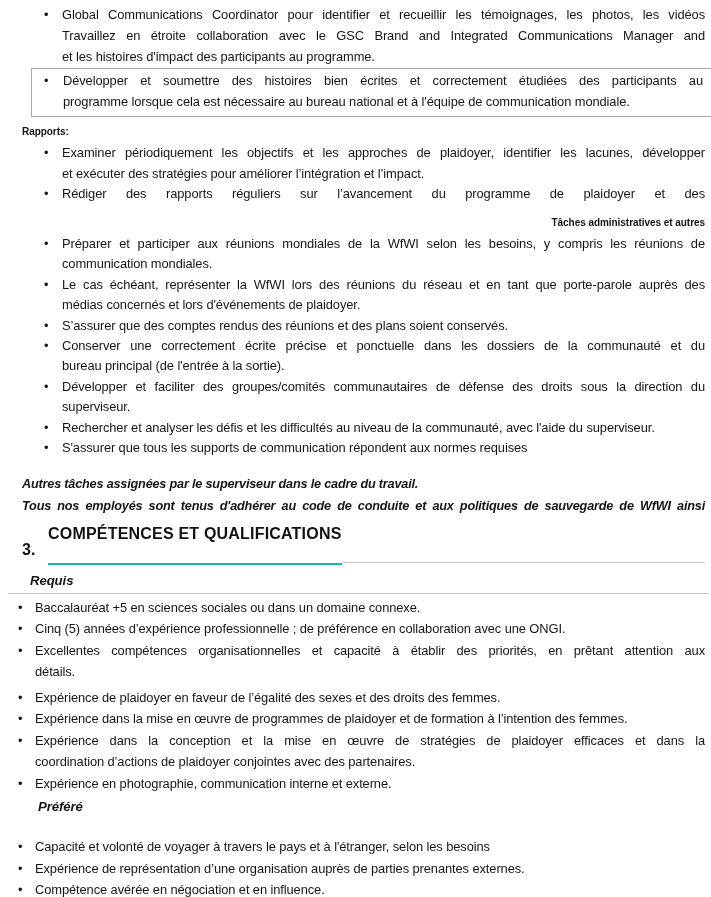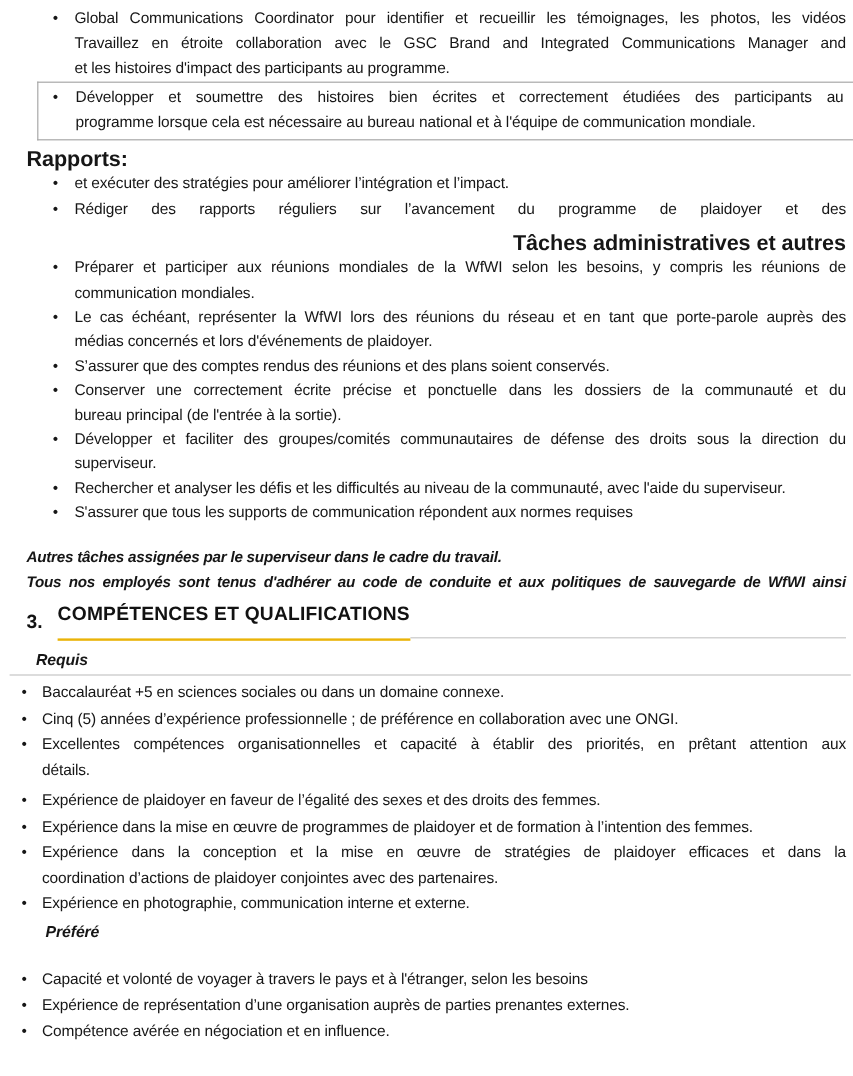--- a/index.html
+++ b/index.html
@@ -28,31 +28,31 @@
   .ll{white-space:nowrap;}
   
   .brow.boxed{
     position:relative;
     margin:1px -6px 0 9px;
     border:1px solid #a8a8a8;border-right:none;
     padding:2px 8px 3px 0;
   }
   .lvl1 .brow.boxed .bullet{flex-basis:31px;padding-left:12px;}
   
-  .shead{font-weight:700;font-size:18px;margin:5px 0 0 0;letter-spacing:-0.05px;}
+  .shead{font-weight:700;font-size:10px;margin:5px 0 0 0;letter-spacing:-0.05px;}
   .shead.taches{margin-top:8px;text-align:right;}
   .rap-list{margin-top:0;}
   .taches-list .brow{line-height:20.4px;}
   
   .note{margin-top:16px;font-weight:700;font-style:italic;font-size:12.7px;letter-spacing:-0.2px;line-height:21.3px;}
   .note .para{margin:0;}
   
   .h3row{display:flex;align-items:flex-end;margin-top:5px;font-weight:700;font-size:16px;line-height:23px;letter-spacing:0.2px;color:#121212;}
   .h3num{width:26px;border-bottom:2px solid transparent;padding-bottom:2px;}
-  .h3title{border-bottom:2px solid #eab308;padding-bottom:8px;}
+  .h3title{border-bottom:2px solid #14b8a6;padding-bottom:18px;}
   .h3rule{flex:1;border-bottom:1px solid #c9c9c9;margin-bottom:2px;margin-right:0;}
   
   .sublabel{font-weight:700;font-style:italic;font-size:13.2px;line-height:20.8px;}
   .sublabel.requis{margin:6px 0 0 8px;}
   .sublabel.prefere{margin:3px 0 18px 16px;}
   .subrule{border-top:1px solid #c6c6c6;margin:1px -4px 3px -14px;height:0;}
   .requis-list .brow,.prefere-list .brow{line-height:21.5px;}
   .requis-list .brow.sp{margin-top:4px;}
 </style>
 </head>
@@ -76,20 +76,21 @@
           <div class="ll">programme lorsque cela est nécessaire au bureau national et à l'équipe de communication mondiale.</div>
         </div>
       </div>
     </div>
 
   <div class="shead">Rapports:</div>
   <div class="blist lvl1 rap-list">
       <div class="brow">
         <span class="bullet">•</span>
         <div class="btext">
+          <div class="jl">Examiner périodiquement les objectifs et les approches de plaidoyer, identifier les lacunes, développer</div>
           <div class="ll">et exécuter des stratégies pour améliorer l’intégration et l’impact.</div>
         </div>
       </div>
       <div class="brow">
         <span class="bullet">•</span>
         <div class="btext">
           <div class="jl">Rédiger des rapports réguliers sur l’avancement du programme de plaidoyer et des</div>
         </div>
       </div>
     </div>

